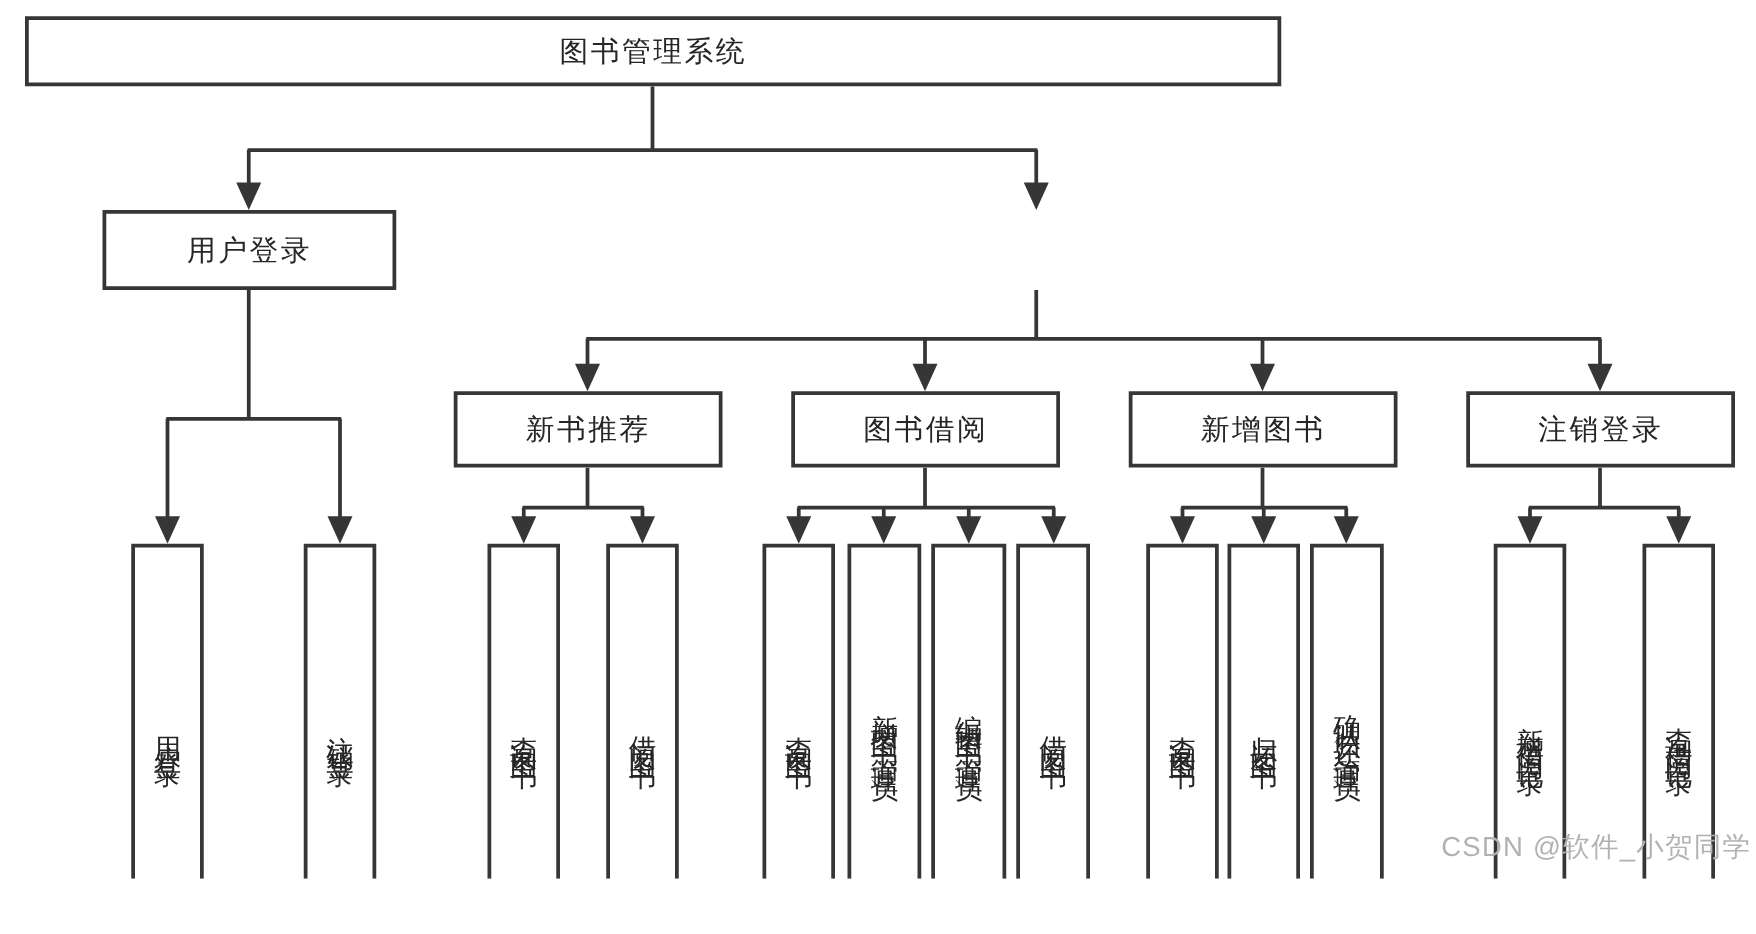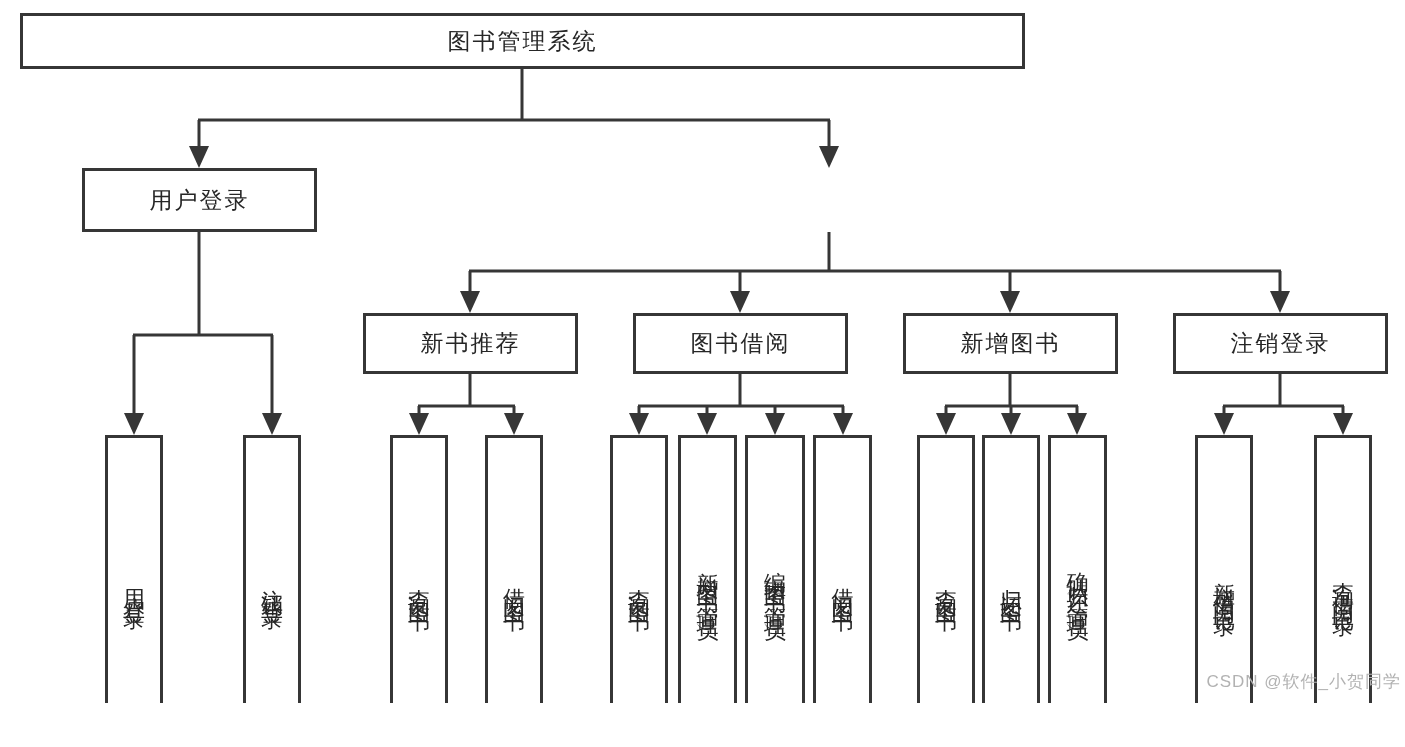--- a/index.html
+++ b/index.html
@@ -13,21 +13,21 @@
     display:flex;align-items:center;justify-content:center;
     color:#262626;box-sizing:border-box;
   }
   .node.h span{font-size:23px;letter-spacing:2px;line-height:1;white-space:nowrap;}
   .node.v span{
     writing-mode:vertical-rl;text-orientation:mixed;
     font-size:22px;letter-spacing:7px;line-height:1;
   }
   .watermark{
     position:absolute;right:4px;bottom:10px;
-    font-size:17px;color:#b2b2b2;letter-spacing:1px;white-space:nowrap;
+    font-size:22px;color:#b2b2b2;letter-spacing:1px;white-space:nowrap;
   }
 </style>
 </head>
 <body>
 
 <div class="stage">
 
   <svg class="connectors" viewBox="0 0 1405 747" xmlns="http://www.w3.org/2000/svg">
     <g stroke="#363636" stroke-width="3" fill="none">
 

